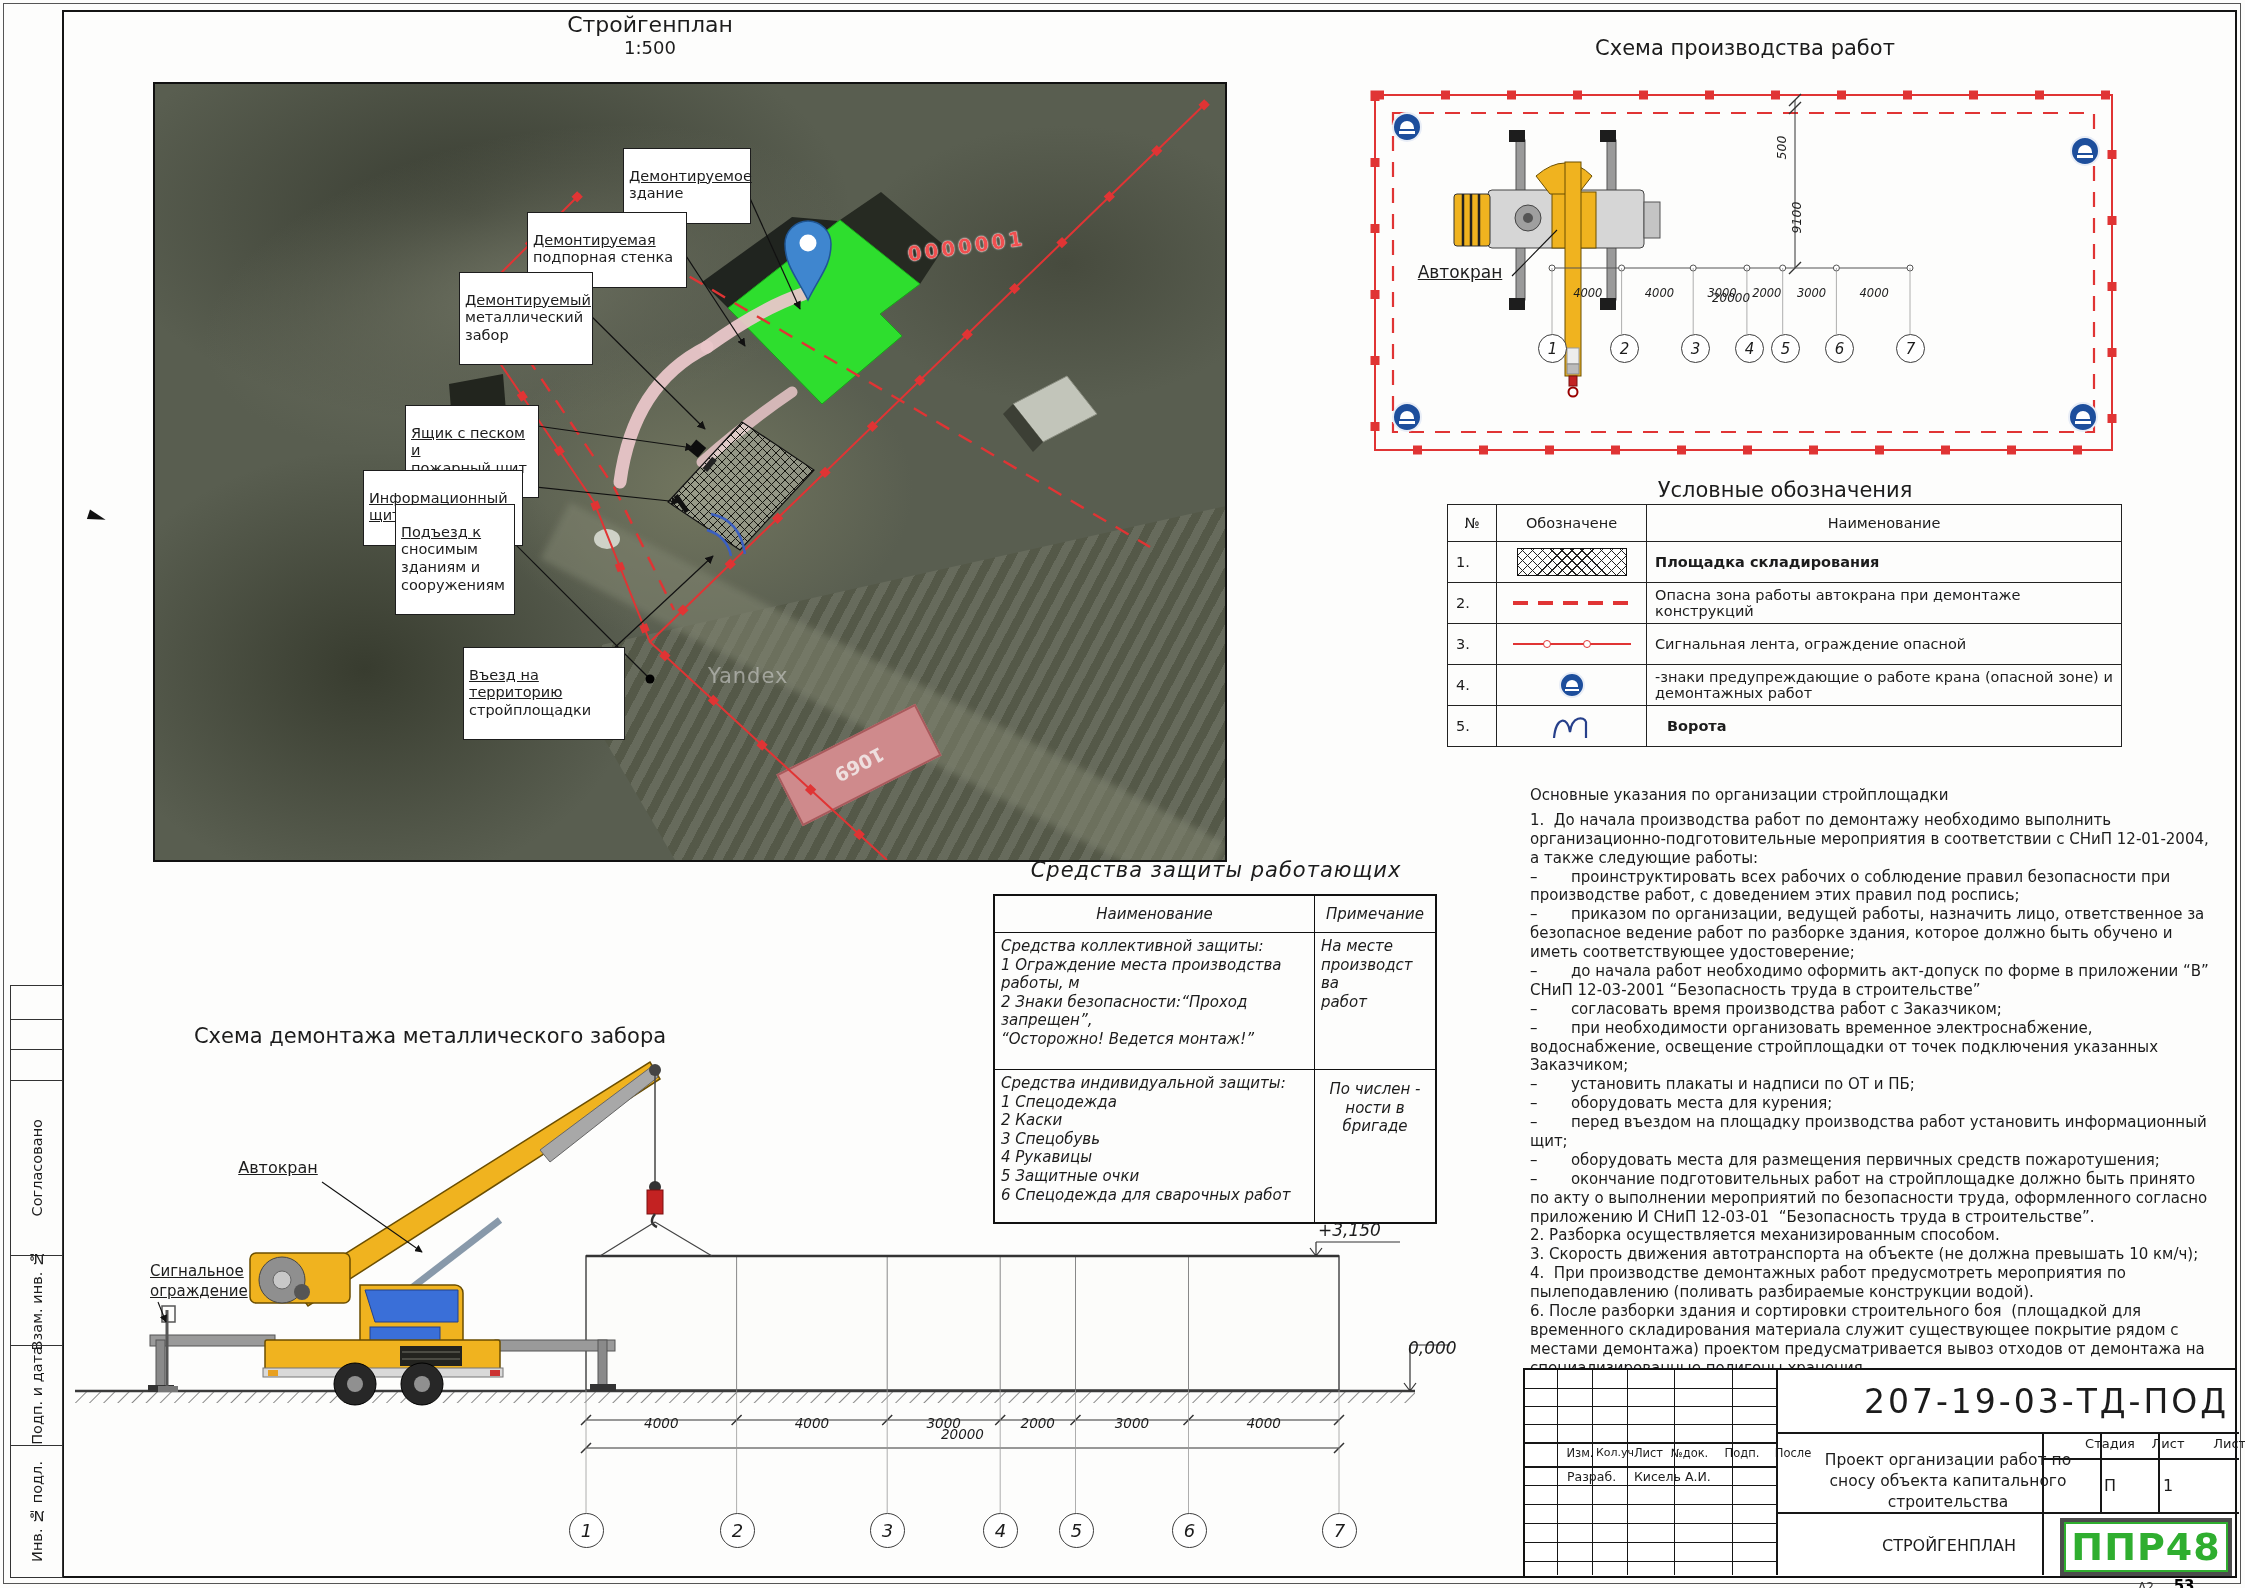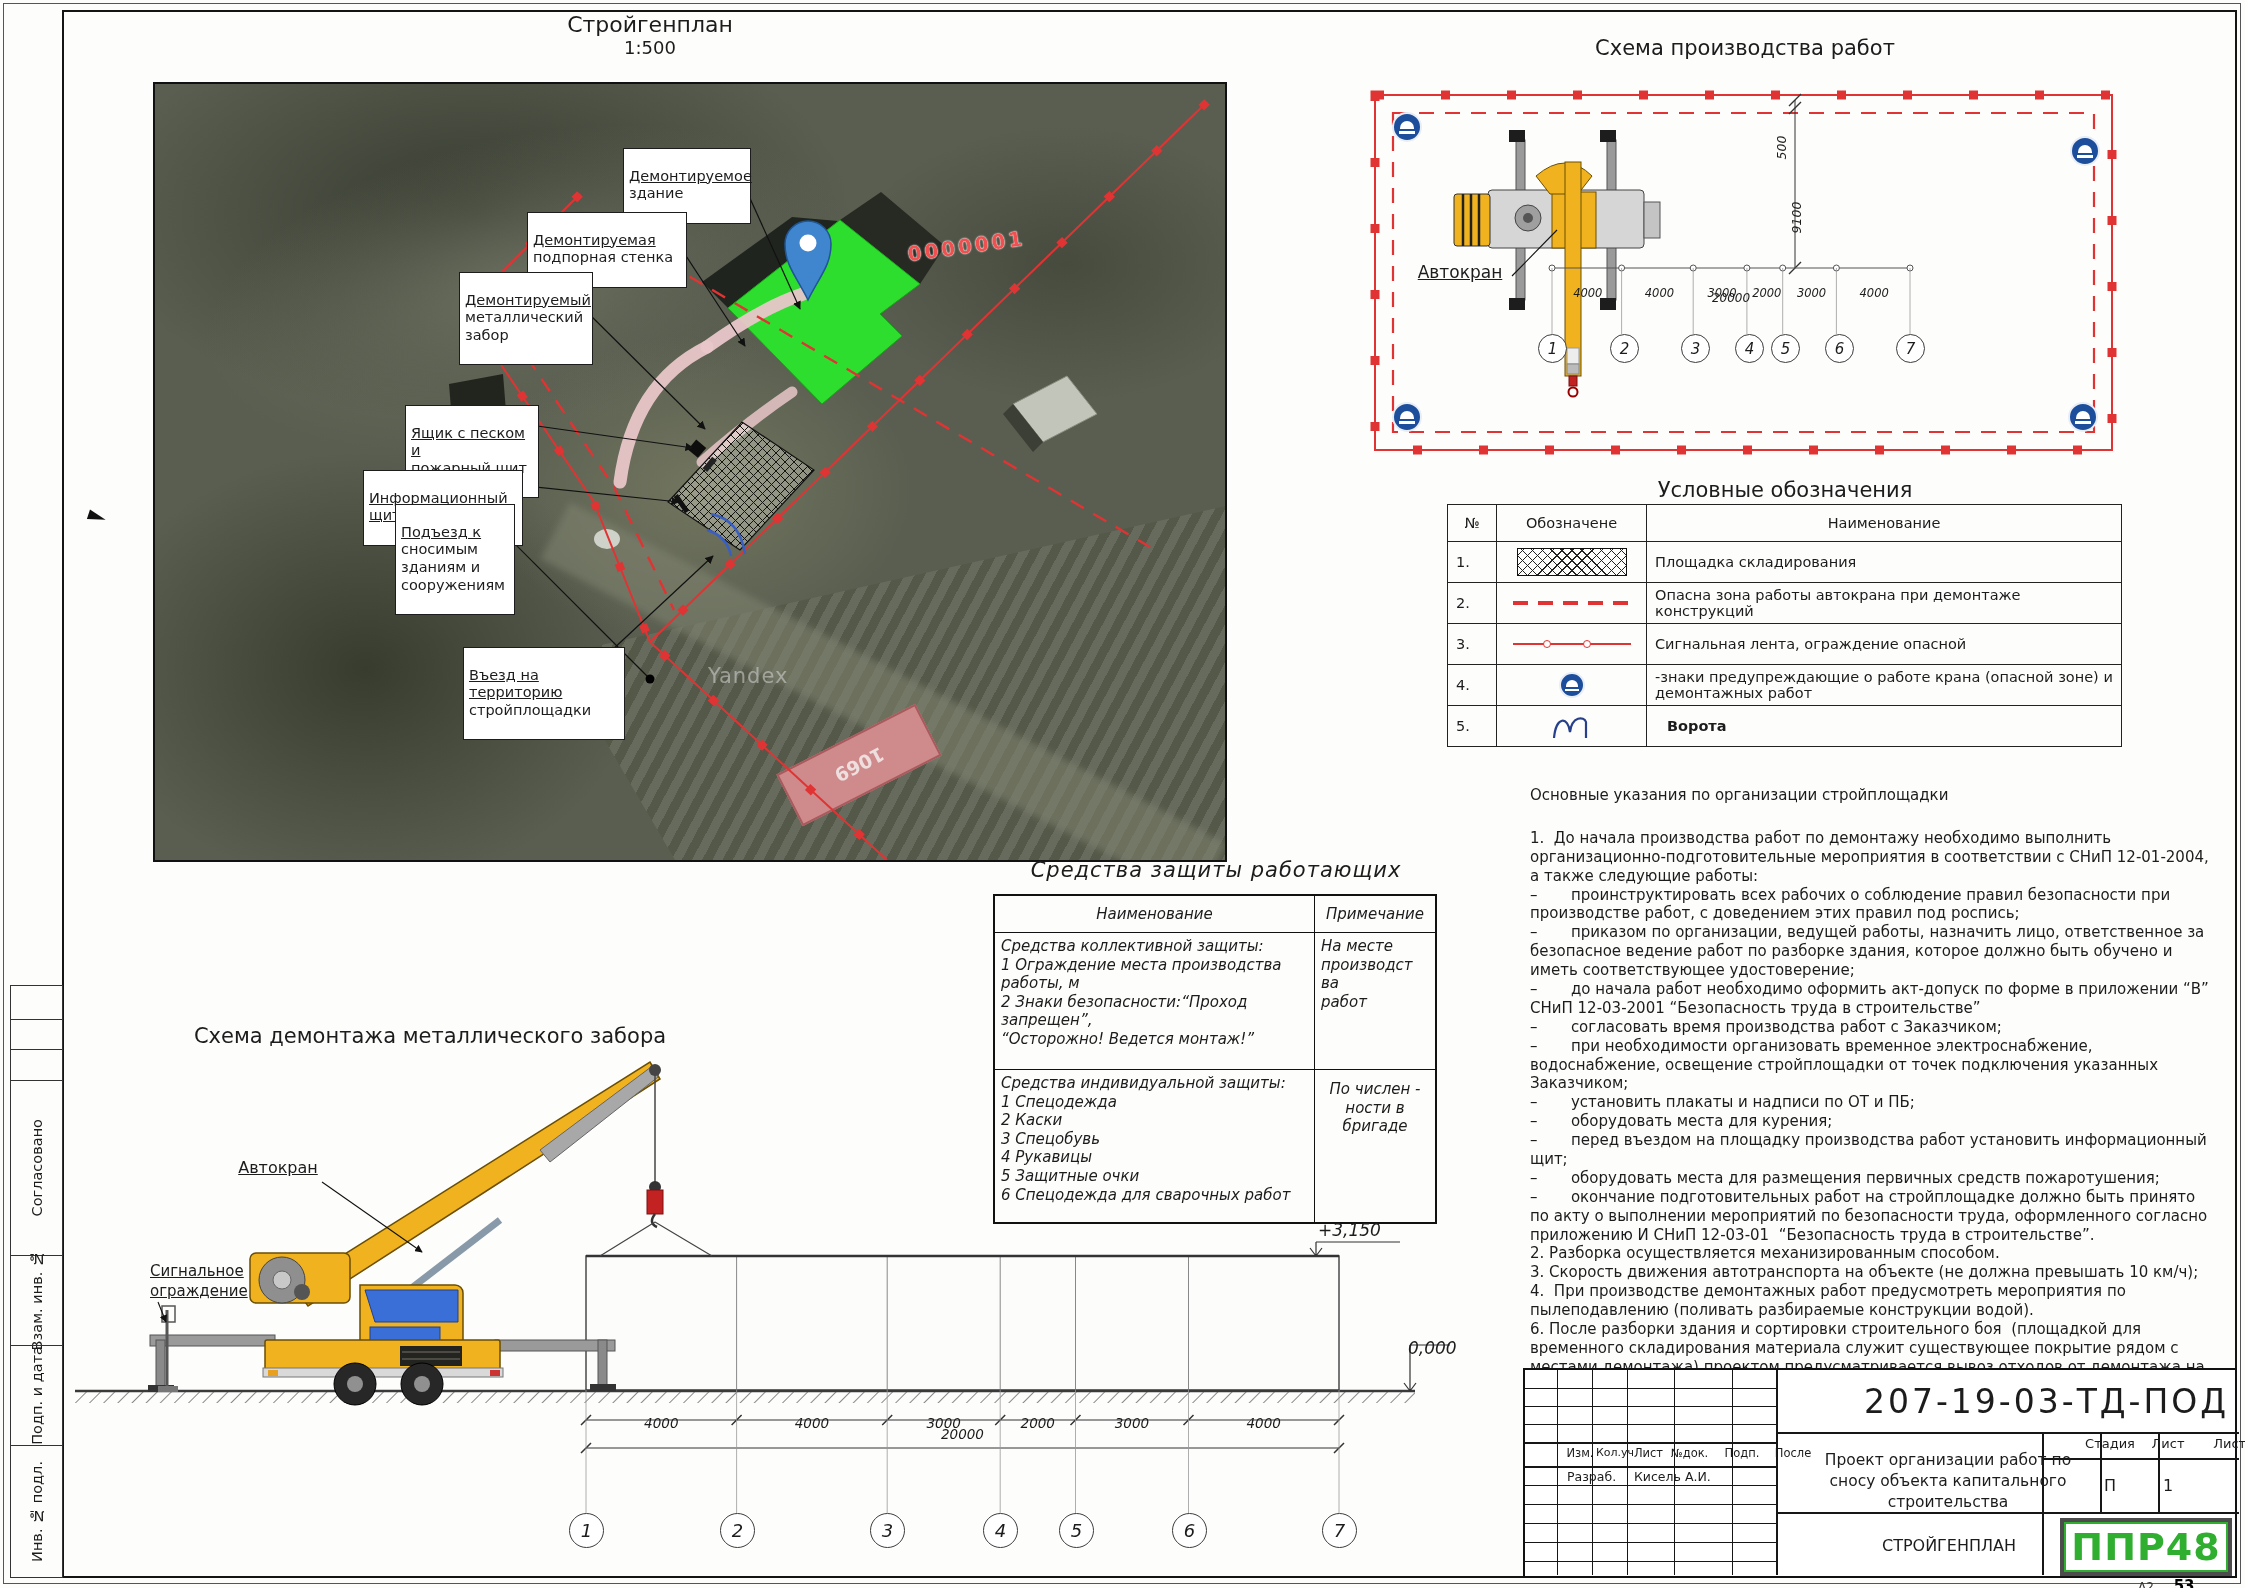--- a/index.html
+++ b/index.html
@@ -260,21 +260,21 @@
     <div class="lg-row" style="height:36px;border-top:none;">
       <div class="lg-c" style="width:48px;justify-content:center;">№</div>
       <div class="lg-c" style="width:150px;justify-content:center;">Обозначене</div>
       <div class="lg-c" style="flex:1;justify-content:center;">Наименование</div>
     </div>
     <div class="lg-row" style="height:41px;">
       <div class="lg-c" style="width:48px;padding-left:8px;">1.</div>
       <div class="lg-c" style="width:150px;justify-content:center;">
         <div style="width:108px;height:26px;border:1.4px solid #111;background:repeating-linear-gradient(45deg,transparent 0 6px,#222 6px 7px),repeating-linear-gradient(-45deg,transparent 0 6px,#222 6px 7px);"></div>
       </div>
-      <div class="lg-c" style="flex:1;padding:0 8px;">Площадка складирования</div>
+      <div class="lg-c" style="flex:1;padding:0 8px;font-weight:bold;">Площадка складирования</div>
     </div>
     <div class="lg-row" style="height:41px;">
       <div class="lg-c" style="width:48px;padding-left:8px;">2.</div>
       <div class="lg-c" style="width:150px;justify-content:center;">
         <div style="width:118px;height:4px;background:repeating-linear-gradient(90deg,#e03434 0 15px,transparent 15px 25px);"></div>
       </div>
       <div class="lg-c" style="flex:1;padding:0 8px;">Опасна зона работы автокрана при демонтаже конструкций</div>
     </div>
     <div class="lg-row" style="height:41px;">
       <div class="lg-c" style="width:48px;padding-left:8px;">3.</div>
@@ -299,21 +299,21 @@
       <div class="lg-c" style="width:150px;justify-content:center;">
         <svg width="44" height="28" viewBox="0 0 44 28">
           <path d="M4 26 C6 4 18 4 20 20 C22 4 34 4 36 10 L36 26" stroke="#27408b" stroke-width="2.2" fill="none"></path>
         </svg>
       </div>
       <div class="lg-c" style="flex:1;padding:0 20px;font-weight:bold;">Ворота</div>
     </div>
   </div>
 
   <div class="abs" style="left:1530px;top:786px;width:682px;">
-    <div class="para" style="margin-bottom:24px;">Основные указания по организации стройплощадки</div>
+    <div class="para" style="margin-bottom:6px;">Основные указания по организации стройплощадки</div>
     <div class="para">1.  До начала производства работ по демонтажу необходимо выполнить организационно-подготовительные мероприятия в соответствии с СНиП 12-01-2004, а также следующие работы:</div>
     <div class="para">–       проинструктировать всех рабочих о соблюдение правил безопасности при производстве работ, с доведением этих правил под роспись;</div>
     <div class="para">–       приказом по организации, ведущей работы, назначить лицо, ответственное за безопасное ведение работ по разборке здания, которое должно быть обучено и иметь соответствующее удостоверение;</div>
     <div class="para">–       до начала работ необходимо оформить акт-допуск по форме в приложении “В” СНиП 12-03-2001 “Безопасность труда в строительстве”</div>
     <div class="para">–       согласовать время производства работ с Заказчиком;</div>
     <div class="para">–       при необходимости организовать временное электроснабжение, водоснабжение, освещение стройплощадки от точек подключения указанных Заказчиком;</div>
     <div class="para">–       установить плакаты и надписи по ОТ и ПБ;</div>
     <div class="para">–       оборудовать места для курения;</div>
     <div class="para">–       перед въездом на площадку производства работ установить информационный щит;</div>
     <div class="para">–       оборудовать места для размещения первичных средств пожаротушения;</div>

